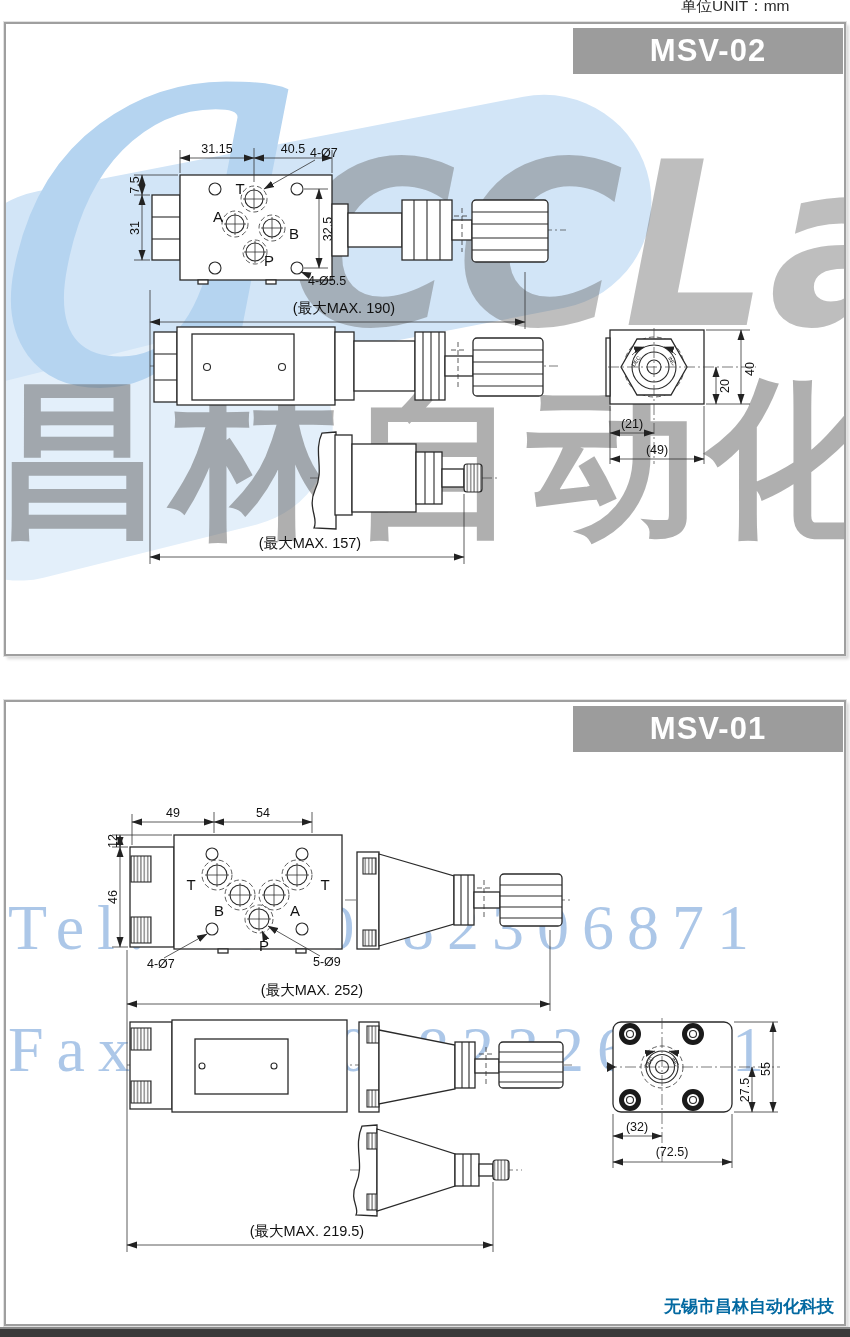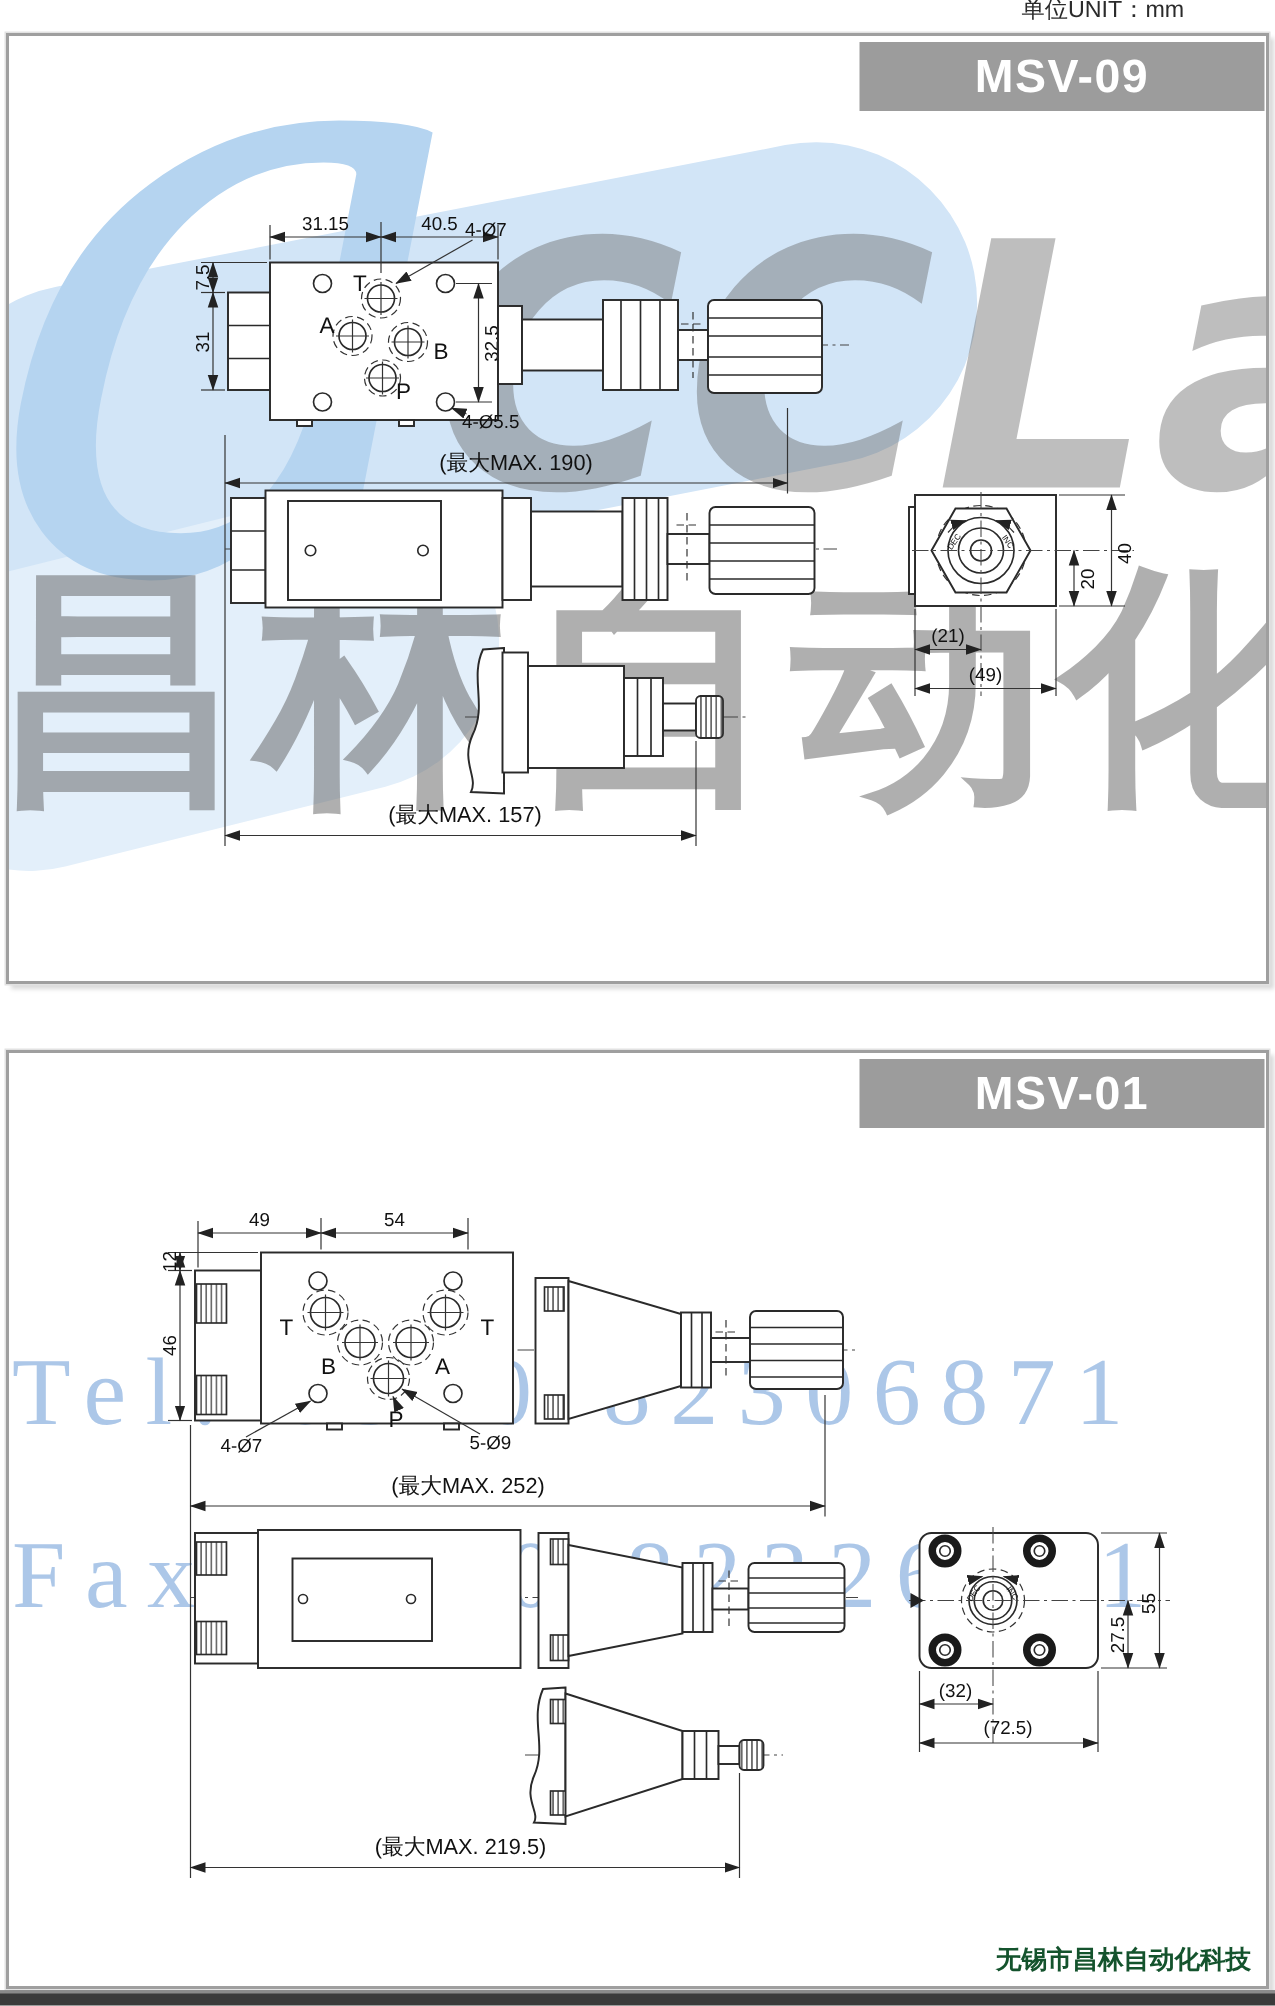--- a/index.html
+++ b/index.html
@@ -15,21 +15,21 @@
   .wm-band{left:-60px;top:118px;width:710px;height:215px;background:#d2e5f7;border-radius:120px;transform:rotate(-11deg);}
   .wm-band2{left:-90px;top:330px;width:420px;height:200px;background:#e3effa;border-radius:100px;transform:rotate(-14deg);}
   .wm-a{left:-14px;top:-118px;font-family:"DejaVu Serif",serif;font-style:italic;font-size:560px;line-height:1;color:#b5d4f0;}
   .wm-logo{left:283px;top:108px;font-family:"DejaVu Sans",sans-serif;font-weight:bold;font-style:italic;font-size:228px;line-height:1;color:rgba(100,100,100,0.42);}
   .wm-cn{left:-12px;top:350px;font-weight:bold;font-size:170px;line-height:1;letter-spacing:8px;color:rgba(95,95,95,0.5);}
   .wm-tel{left:2px;top:194px;font-family:"Liberation Serif",serif;font-size:64px;line-height:1;letter-spacing:13px;color:#a4c2e6;opacity:.9;}
   .wm-fax{left:2px;top:316px;font-family:"Liberation Serif",serif;font-size:64px;line-height:1;letter-spacing:13px;color:#a4c2e6;opacity:.9;}
   .drawing{position:absolute;left:4px;}
   #svg1{top:8px;}
   #svg2{top:-10px;}
-  .footer-company{position:absolute;right:10px;bottom:6px;font-size:17px;font-weight:bold;color:#14532d;}
+  .footer-company{position:absolute;right:10px;bottom:6px;font-size:17px;font-weight:bold;color:#0369a1;}
   .bottom-bar{position:absolute;left:0;top:1327px;width:850px;height:10px;background:#3a3a3a;border-top:2px solid #8a8a8a;}
   
   svg .ol{fill:#ffffff;stroke:#2a2a2a;stroke-width:1.3;}
   svg .ln{fill:none;stroke:#2a2a2a;stroke-width:1.1;}
   svg .thin{fill:none;stroke:#333;stroke-width:0.8;}
   svg .dim{fill:none;stroke:#333;stroke-width:0.8;}
   svg .dash{stroke-dasharray:5 3;}
   svg .cl{fill:none;stroke:#444;stroke-width:0.7;stroke-dasharray:11 3 2 3;}
   svg text{font-family:"Liberation Sans",sans-serif;fill:#111;}
   svg .td{font-size:12.5px;}
@@ -215,21 +215,21 @@
       <line class="ln" x1="415" y1="420" x2="415" y2="472"></line>
         <line class="ln" x1="424" y1="420" x2="424" y2="472"></line>
       <rect class="ol" x="432" y="437" width="22" height="18"></rect>
       <rect x="454" y="432" width="18" height="28" rx="3" fill="url(#kn1)" stroke="#2a2a2a" stroke-width="1.2"></rect>
       <line class="thin" x1="454" y1="462" x2="454" y2="532"></line>
       <line class="dim" x1="140" y1="525" x2="454" y2="525" marker-start="url(#m1)" marker-end="url(#m1)"></line>
       <text class="tm anchor-mid" x="300" y="516">(最大MAX. 157)</text>
     </g>
   </svg>
 
-  <div class="model-header">MSV-09</div>
+  <div class="model-header">MSV-02</div>
 </div>
 
 <div class="panel" id="panel2">
   <div class="wm wm-tel">Tel: 0510-82306871</div>
   <div class="wm wm-fax">Fax: 0510-82326771</div>
 
   <svg id="svg2" class="drawing" width="824" height="640" viewBox="0 0 824 640">
     <defs>
       <marker id="m2" viewBox="0 0 11 8" markerWidth="11" markerHeight="8" refX="10" refY="4" orient="auto-start-reverse" markerUnits="userSpaceOnUse">
         <path d="M0,0.5 L10.5,4 L0,7.5 Z" fill="#222"></path>

